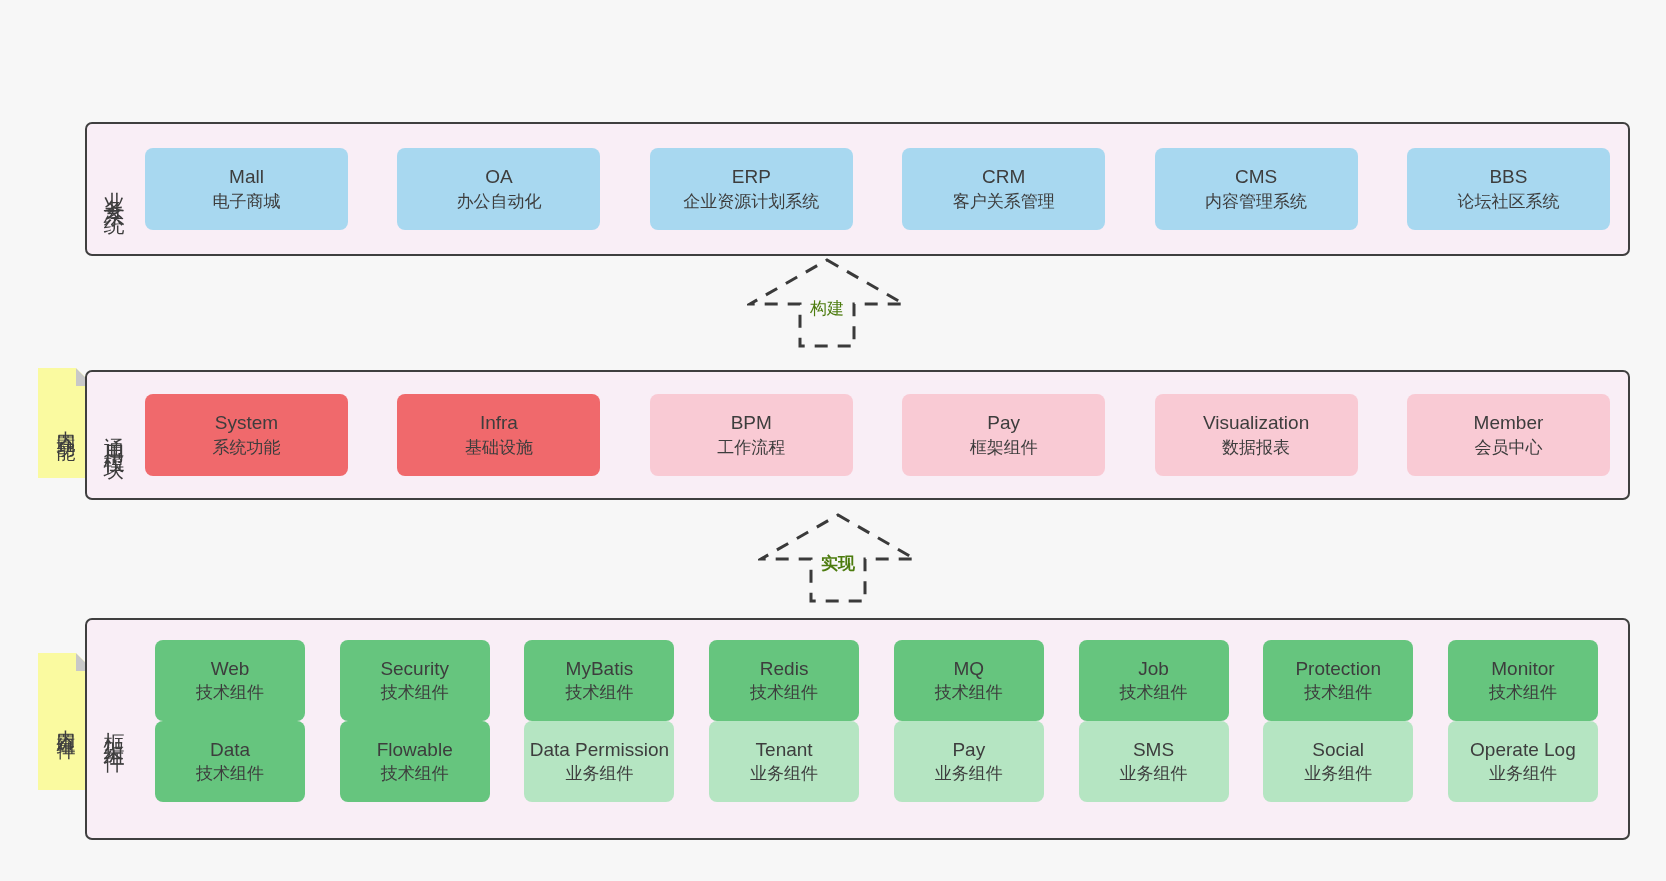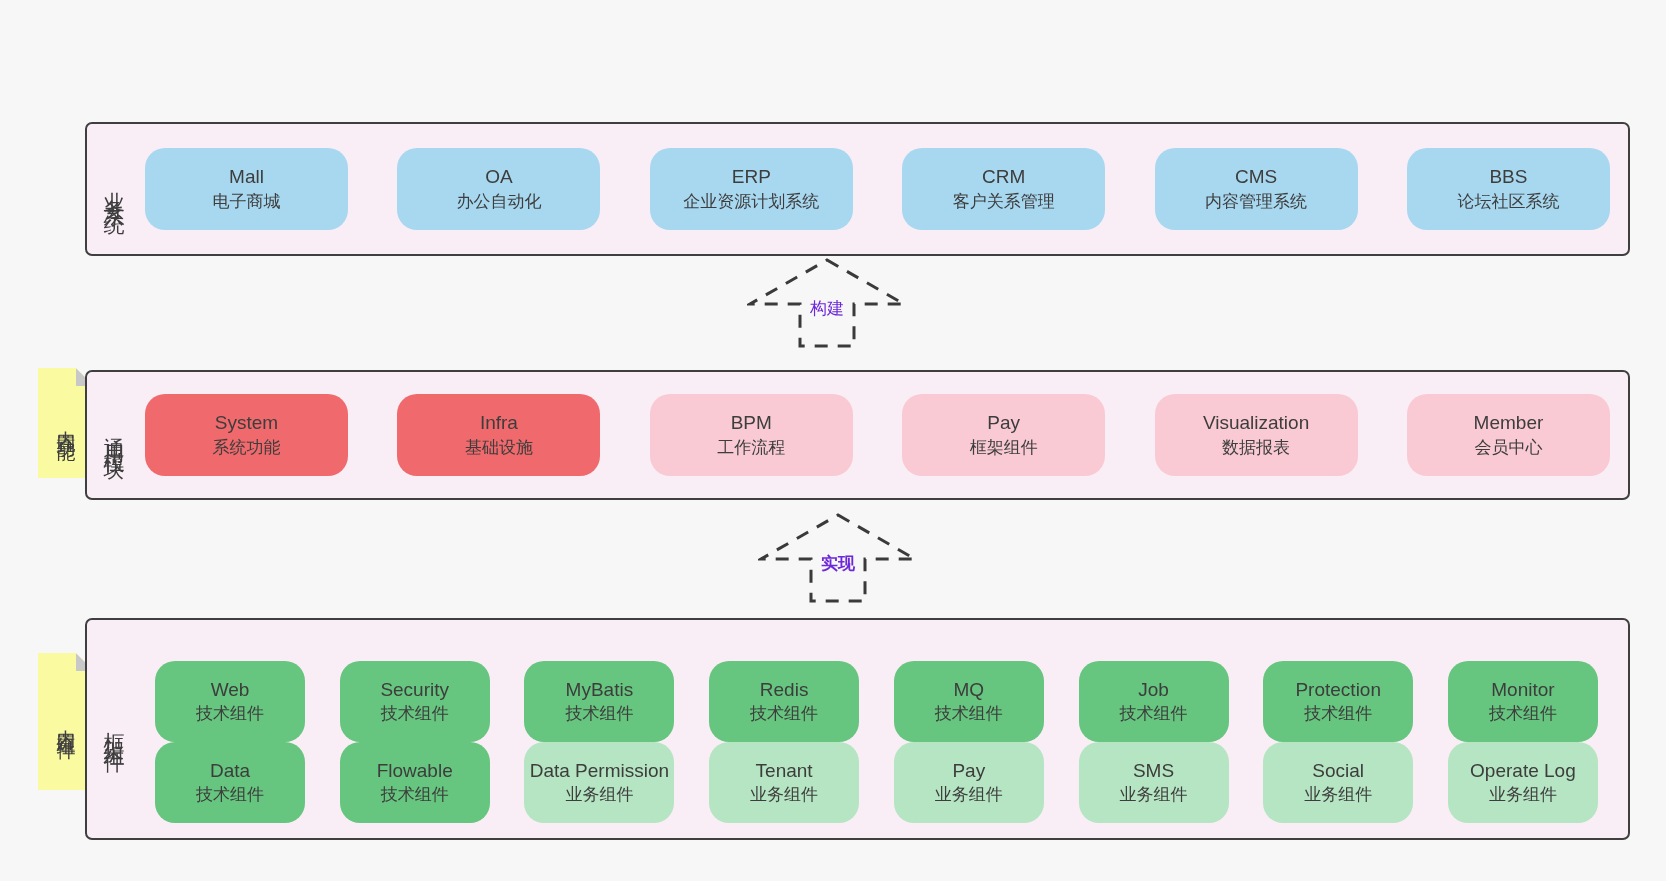--- a/index.html
+++ b/index.html
@@ -28,27 +28,27 @@
     writing-mode:vertical-rl;text-orientation:upright;
     font-size:21px;letter-spacing:7px;color:var(--text);white-space:nowrap;
   }
 
   .boxes{
     position:absolute;left:58px;right:18px;top:0;bottom:0;
     display:flex;align-items:center;justify-content:space-between;
   }
   .rows{
     position:absolute;left:68px;right:30px;top:20px;bottom:15px;
-    display:flex;flex-direction:column;justify-content:flex-end;
+    display:flex;flex-direction:column;justify-content:flex-start;
   }
   .row{display:flex;justify-content:space-between;}
 
   .box{
     display:flex;flex-direction:column;align-items:center;justify-content:center;
-    border-radius:20px;text-align:center;line-height:1.38;
+    border-radius:8px;text-align:center;line-height:1.38;
   }
   .boxes .box{width:203px;height:82px;}
   .row .box{width:150px;height:81px;line-height:1.3;}
   .box-title{font-size:19px;}
   .box-sub{font-size:17px;}
   .box[data-color="blue"]{background:var(--blue);}
   .box[data-color="red"]{background:var(--red);}
   .box[data-color="pink"]{background:var(--pink);}
   .box[data-color="green-dark"]{background:var(--green-dark);}
   .box[data-color="green-light"]{background:var(--green-light);}
@@ -69,21 +69,21 @@
     font-size:19px;letter-spacing:4px;color:var(--text);
   }
   .band{z-index:1;}
 
   .arrow{position:absolute;width:160px;height:92px;z-index:0;}
   #arrow-build{left:747px;top:257px;}
   #arrow-implement{left:758px;top:512px;font-weight:bold;}
   .arrow svg{position:absolute;left:0;top:0;}
   .arrow-label{
     position:absolute;left:50%;top:38px;transform:translateX(-50%);
-    background:var(--page-bg);padding:2px 5px;font-size:17px;color:#6d28d9;
+    background:var(--page-bg);padding:2px 5px;font-size:17px;color:#4d7c0f;
     white-space:nowrap;
   }
 </style>
 </head>
 <body>
 
 <div id="stage">
 
   <div class="sticky" id="sticky-modules">
     <span class="sticky-label">内置功能</span>

